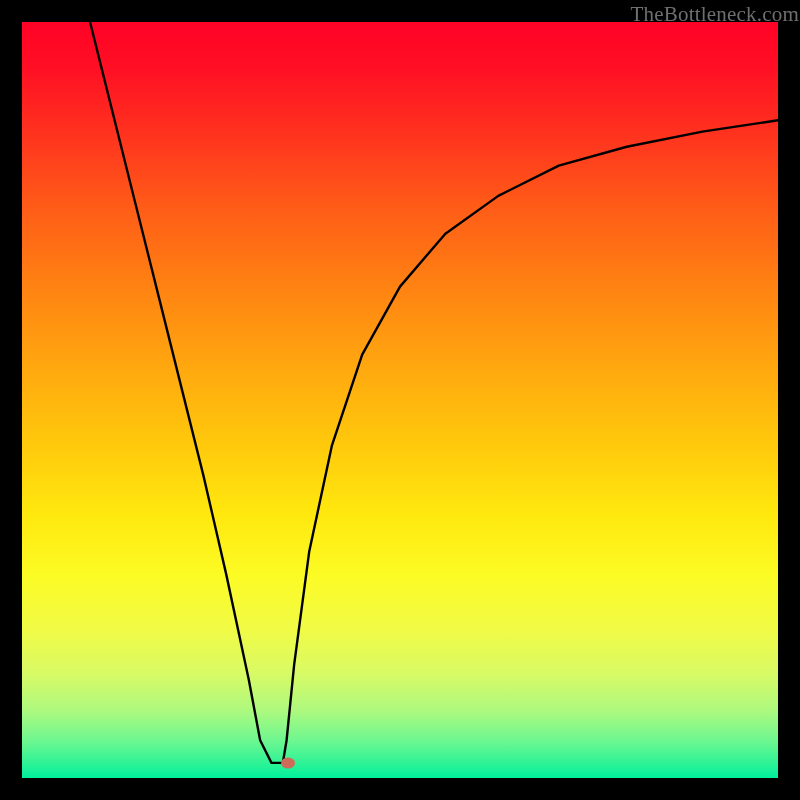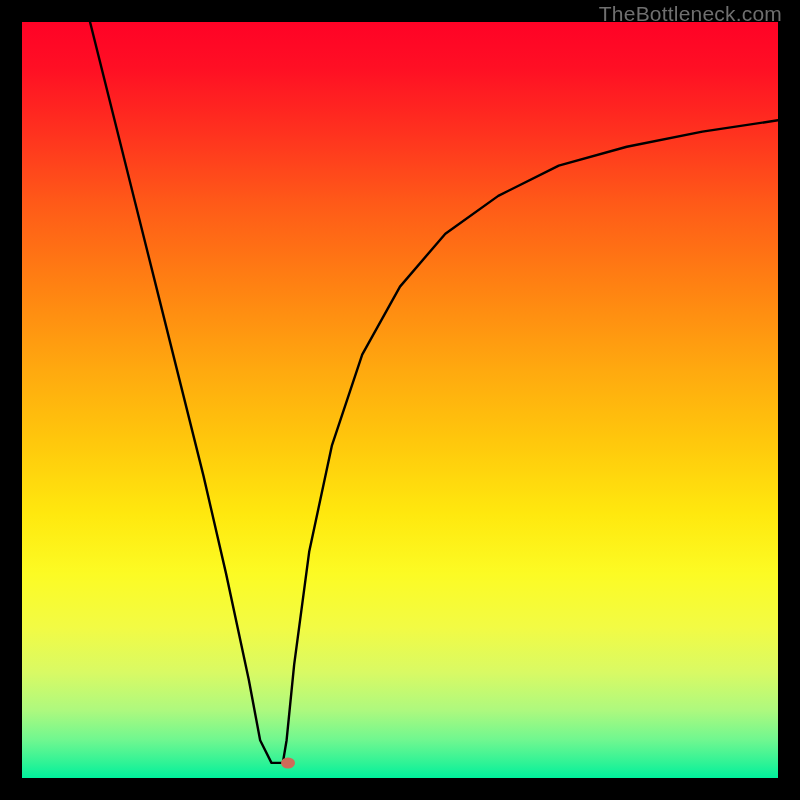--- a/index.html
+++ b/index.html
@@ -54,25 +54,26 @@
     position: absolute;
     width: 14px;
     height: 11px;
     background: #cf6b59;
     border-radius: 50%;
     transform: translate(-50%, -50%);
   }
   .watermark {
     position: absolute;
     top: 2px;
-    right: 18px;
+    right: 1px;
     color: #6f6f6f;
     font-size: 21px;
     font-weight: 400;
     letter-spacing: 0.2px;
+    font-family: Liberation Serif, serif;
   }
 </style>
 </head>
 <body>
 
 <div class="frame">
 
   <div class="plot-area">
     <svg class="curve-svg" viewBox="0 0 756 756" preserveAspectRatio="none">
       <path id="curvePath" fill="none" stroke-width="2.4" stroke-linejoin="round" stroke-linecap="round" d="M68.04 0.00 L90.72 90.72 L113.40 181.44 L136.08 272.16 L158.76 362.88 L181.44 453.60 L204.12 551.88 L226.80 657.72 L238.14 718.20 L249.48 740.88 L257.04 740.88 L260.82 740.88 L264.60 718.20 L272.16 642.60 L287.28 529.20 L309.96 423.36 L340.20 332.64 L378.00 264.60 L423.36 211.68 L476.28 173.88 L536.76 143.64 L604.80 124.74 L680.40 109.62 L756.00 98.28" stroke="#000000"></path>

